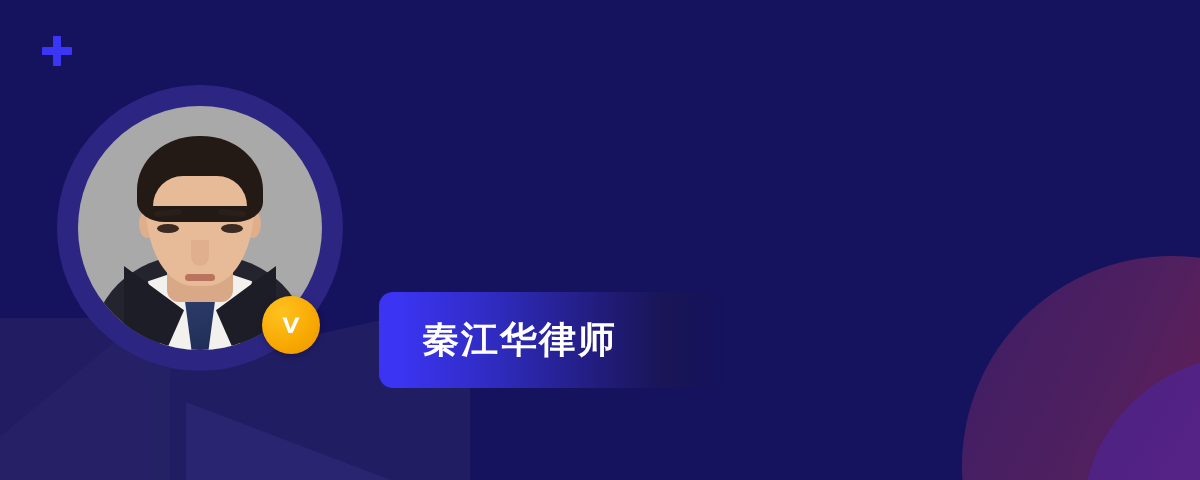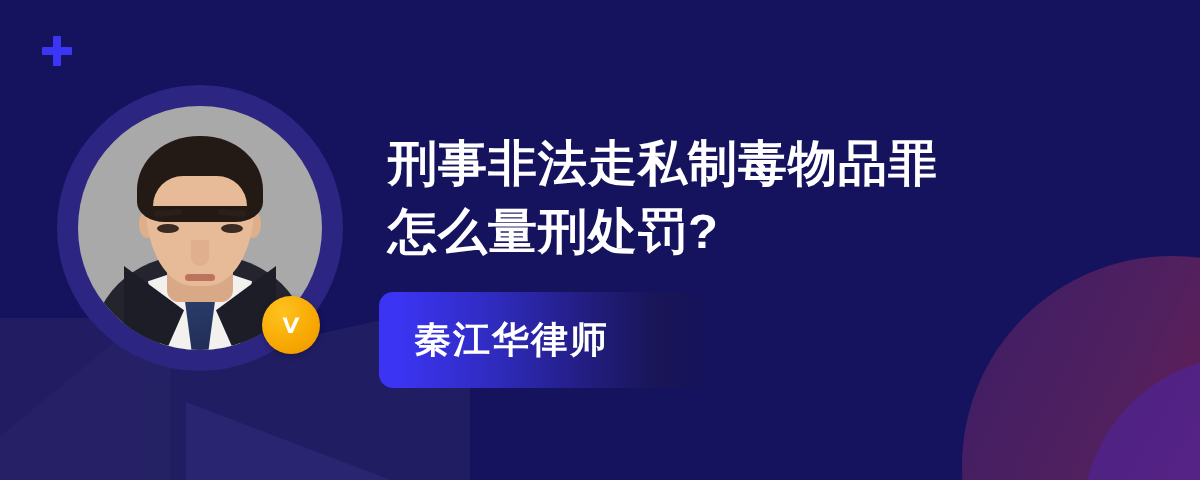--- a/index.html
+++ b/index.html
@@ -295,20 +295,21 @@
   .name-badge {
     position: absolute;
     left: 379px;
     top: 292px;
     width: 340px;
     height: 96px;
     border-radius: 14px;
     background: linear-gradient(90deg, #3b34f2 0%, #3b34f2 6%, #2f2bbe 34%, #221d7e 62%, #191556 82%, #15125e 100%);
     display: flex;
     align-items: center;
+    padding-left: 8px;
   }
   .name-badge .name-text {
     margin-left: 35px;
     color: #ffffff;
     font-size: 37px;
     font-weight: bold;
     letter-spacing: 2px;
   }
 </style>
 </head>
@@ -350,20 +351,18 @@
       </div>
     </div>
   </div>
 
   <div class="verified-badge">
     <svg class="v-glyph" viewBox="0 0 30 30">
       <path d="M6.5 7.5 L12.5 23 L16.5 23 L23.5 7.5 L19.5 7.5 L14.4 19 L10.5 7.5 Z" fill="#ffffff"></path>
     </svg>
   </div>
 
-  <div class="title">刑事非法走私制毒物品罪
-怎么量刑处罚?</div>
 
   <div class="name-badge">
     <span class="name-text">秦江华律师</span>
   </div>
 
 </div>
 
 </body></html>

